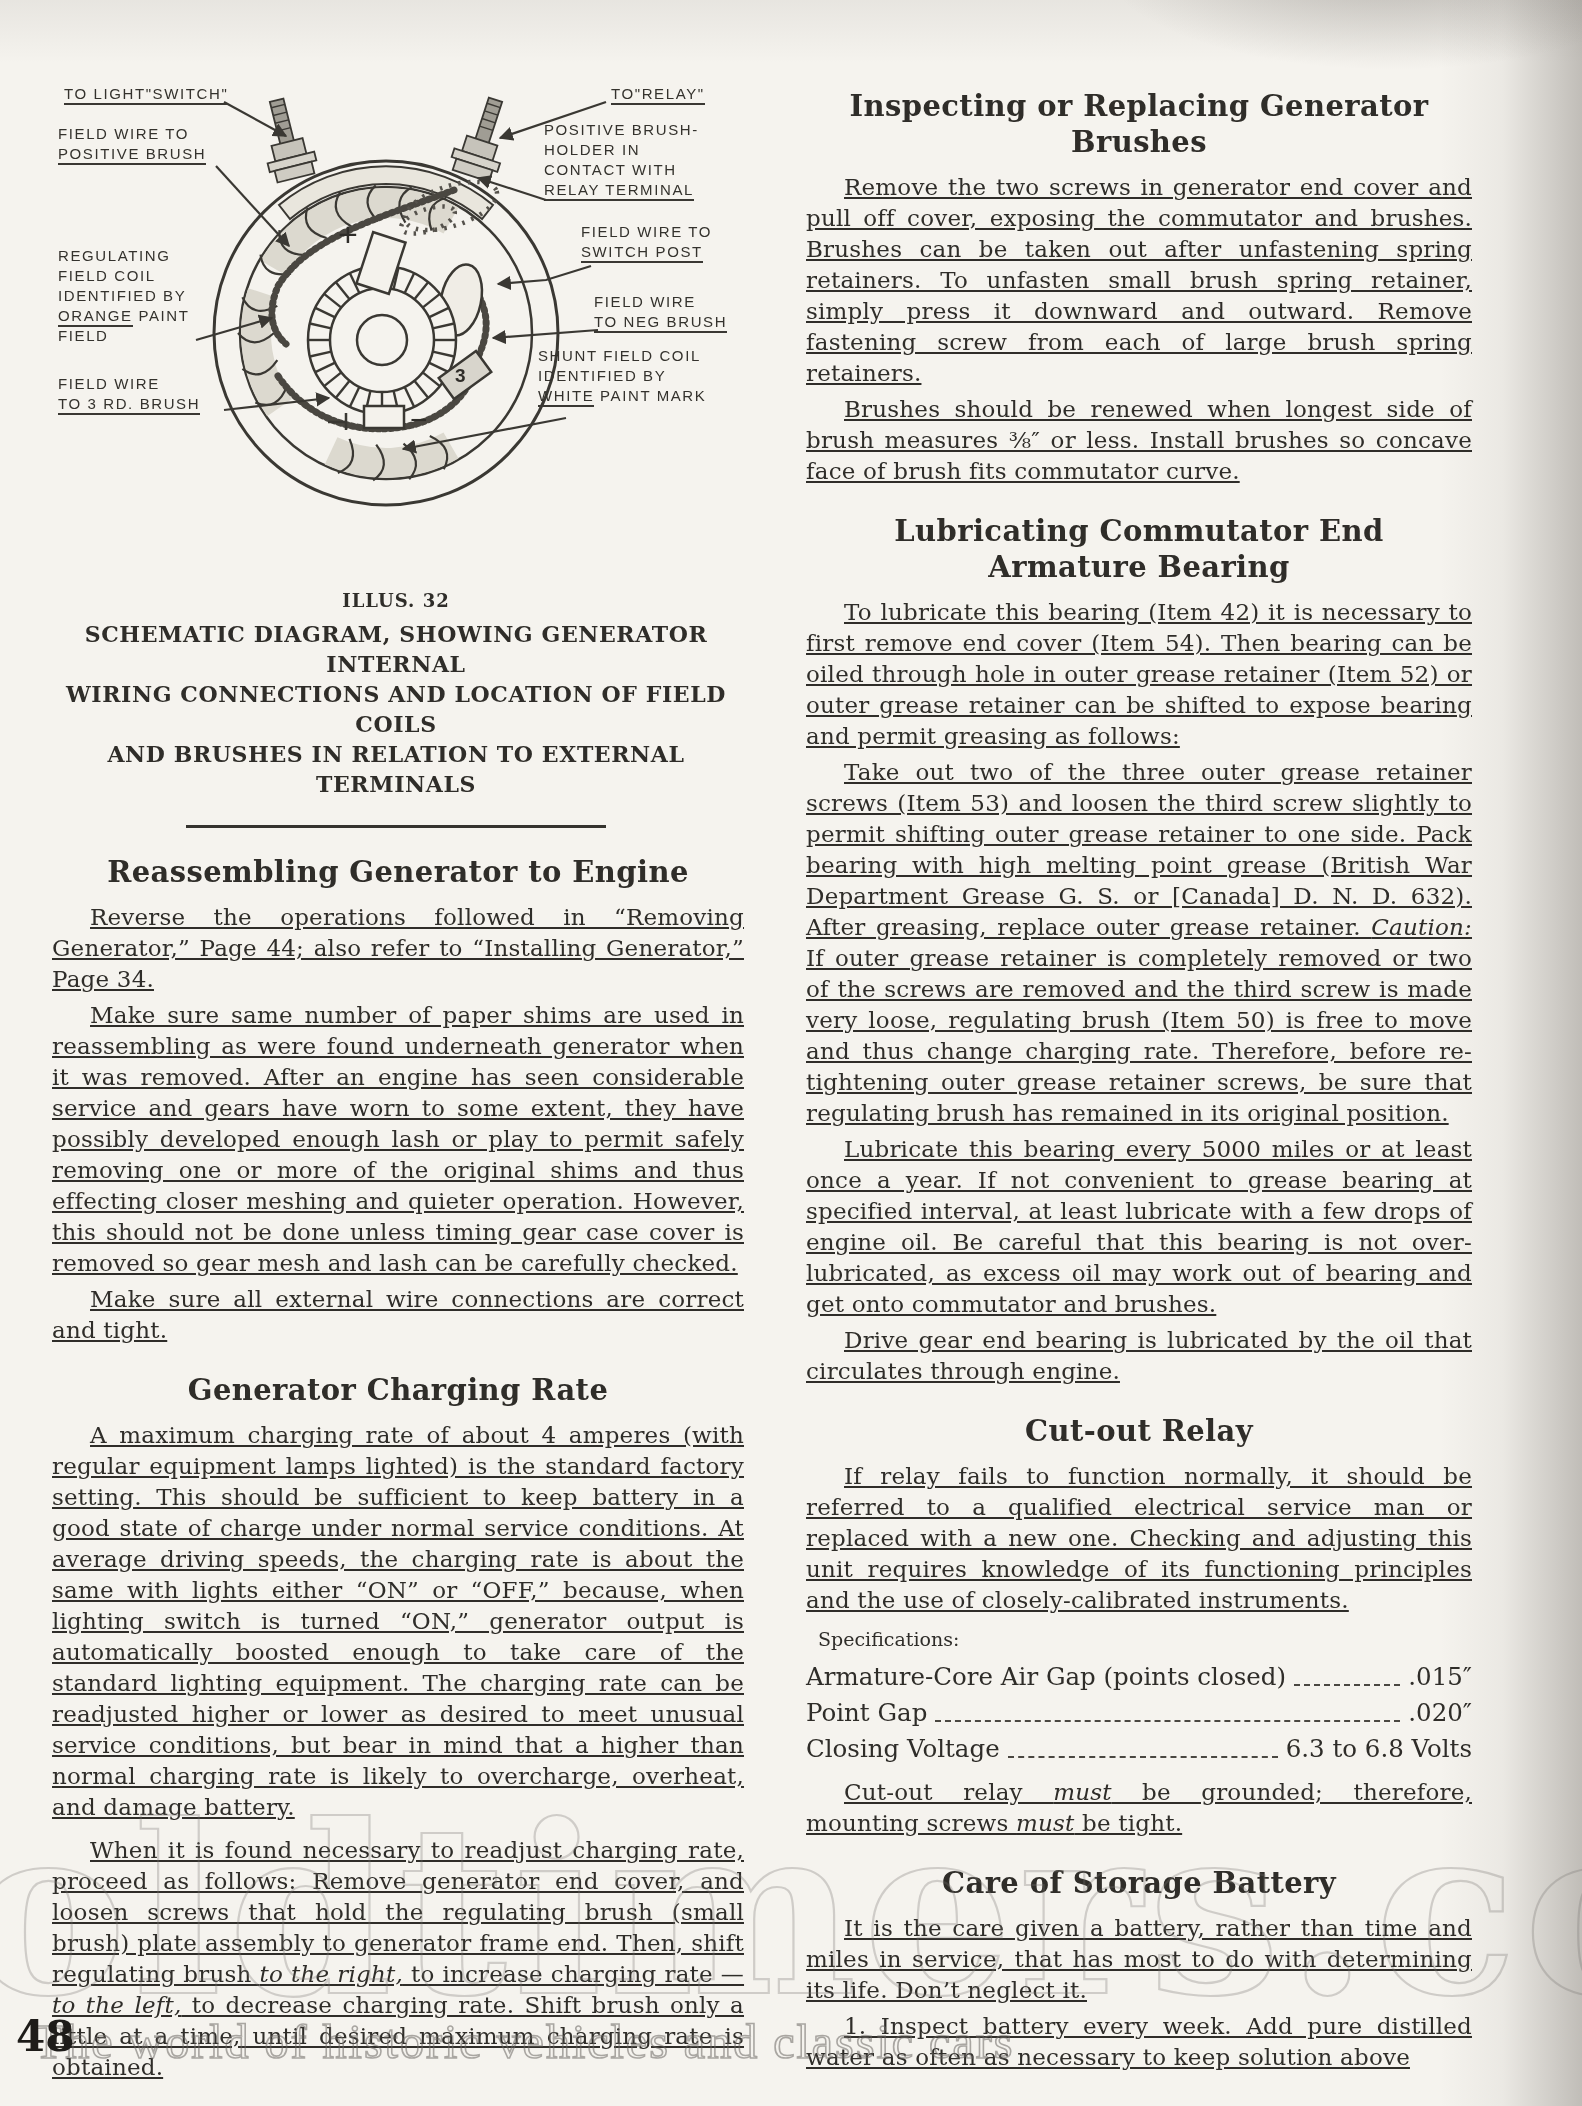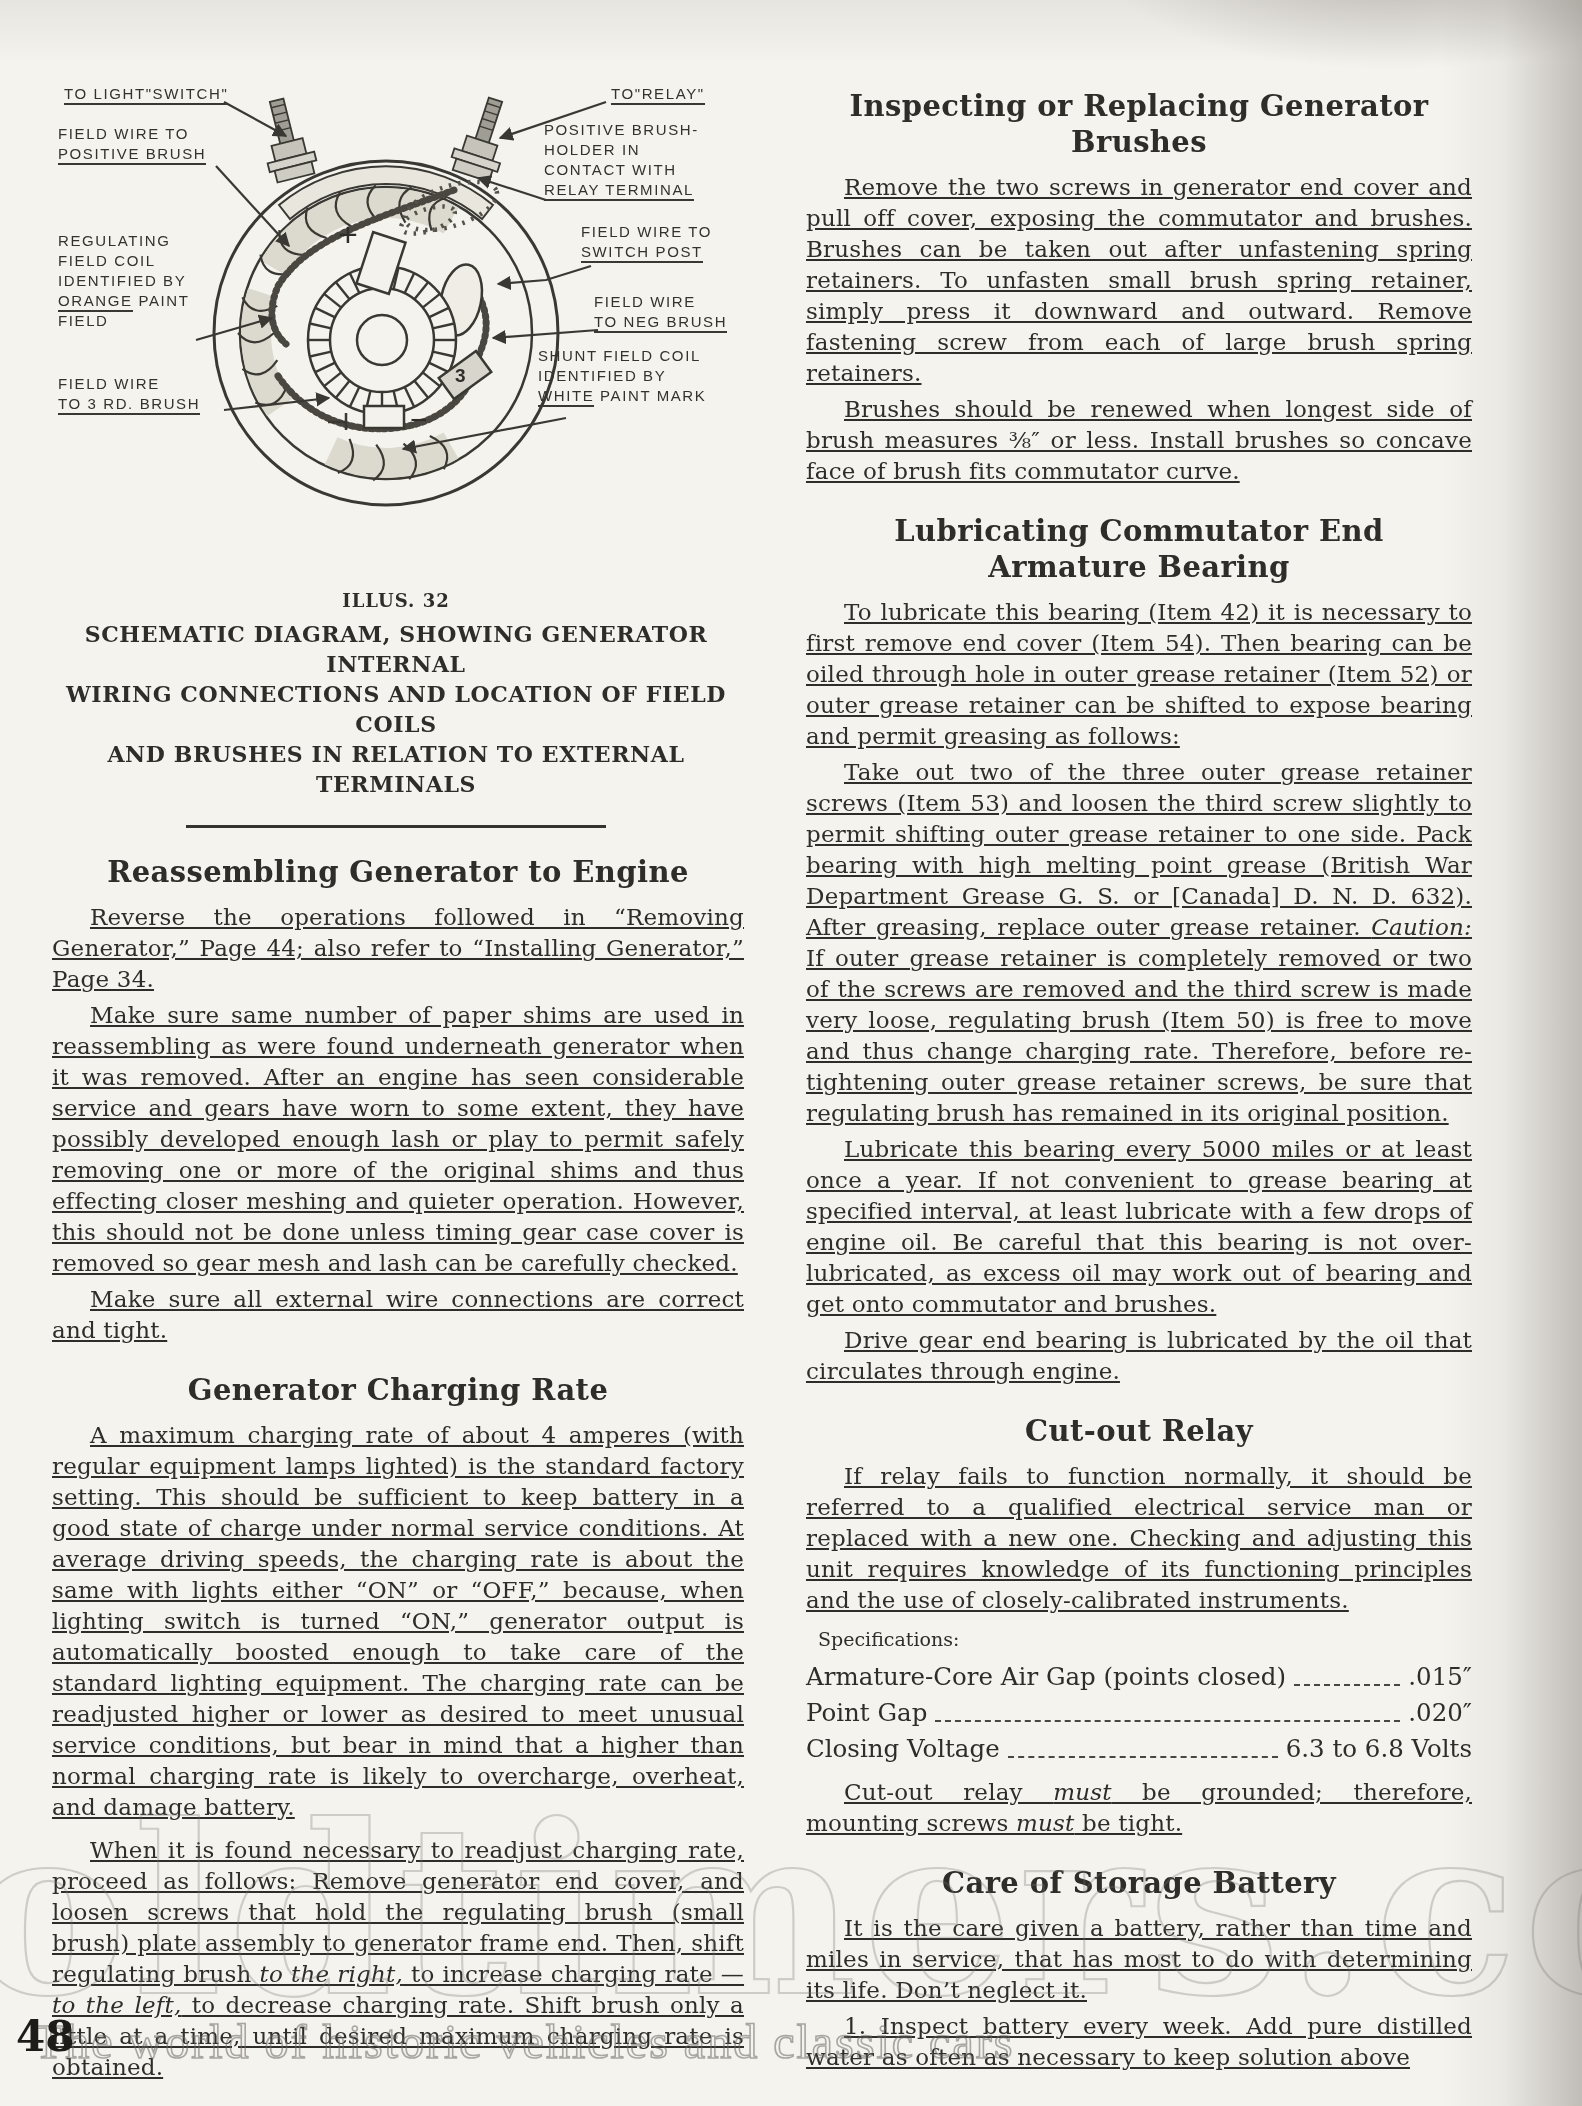--- a/index.html
+++ b/index.html
@@ -186,21 +186,21 @@
             <path d="M552 252 L447 260" marker-end="url(#arr)"></path>
             <path d="M520 340 L357 371" marker-end="url(#arr)"></path>
           </g>
         </svg>
 
         <div class="fig-label" style="left:18px; top:6px;"><span class="ul">TO LIGHT"SWITCH"</span></div>
         <div class="fig-label" style="left:12px; top:46px;">
           <div>FIELD WIRE TO</div>
           <div><span class="ul">POSITIVE BRUSH</span></div>
         </div>
-        <div class="fig-label" style="left:12px; top:153px;">
+        <div class="fig-label" style="left:12px; top:168px;">
           <div>REGULATING</div>
           <div>FIELD COIL</div>
           <div>IDENTIFIED BY</div>
           <div><span class="ul">ORANGE</span><span> PAINT</span></div>
           <div>FIELD</div>
         </div>
         <div class="fig-label" style="left:12px; top:296px;">
           <div>FIELD WIRE</div>
           <div><span class="ul">TO 3 RD. BRUSH</span></div>
         </div>

